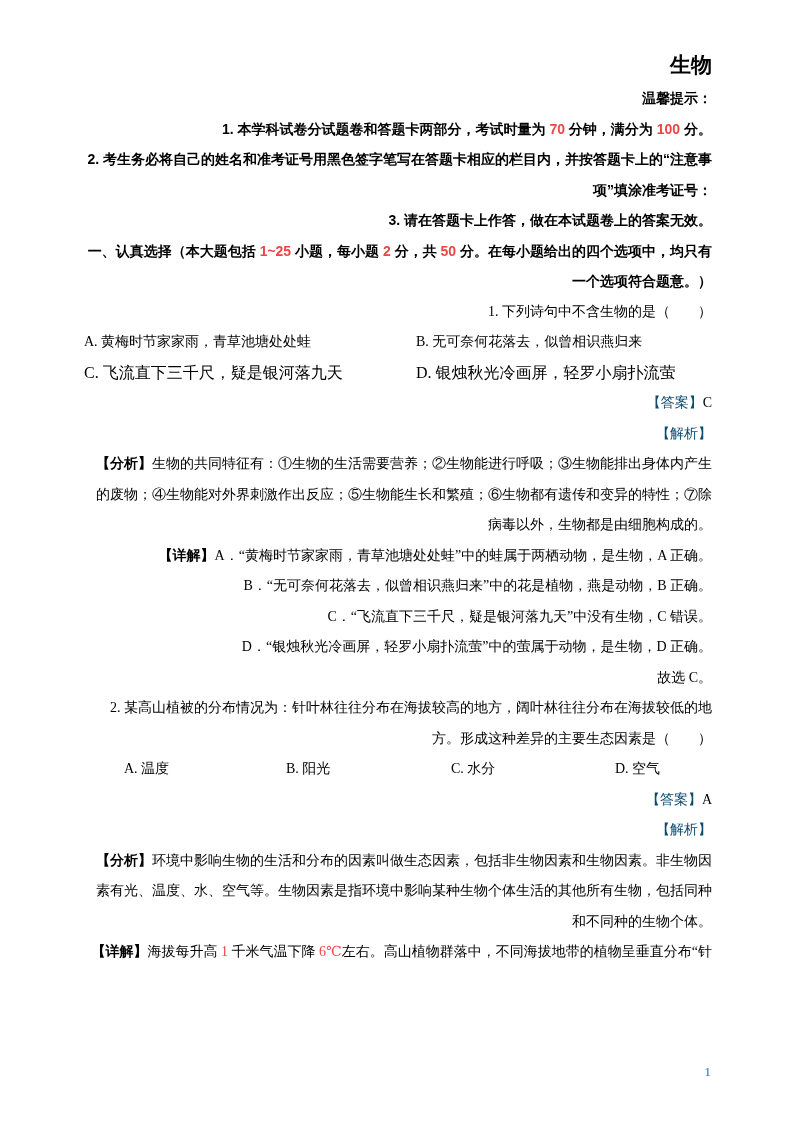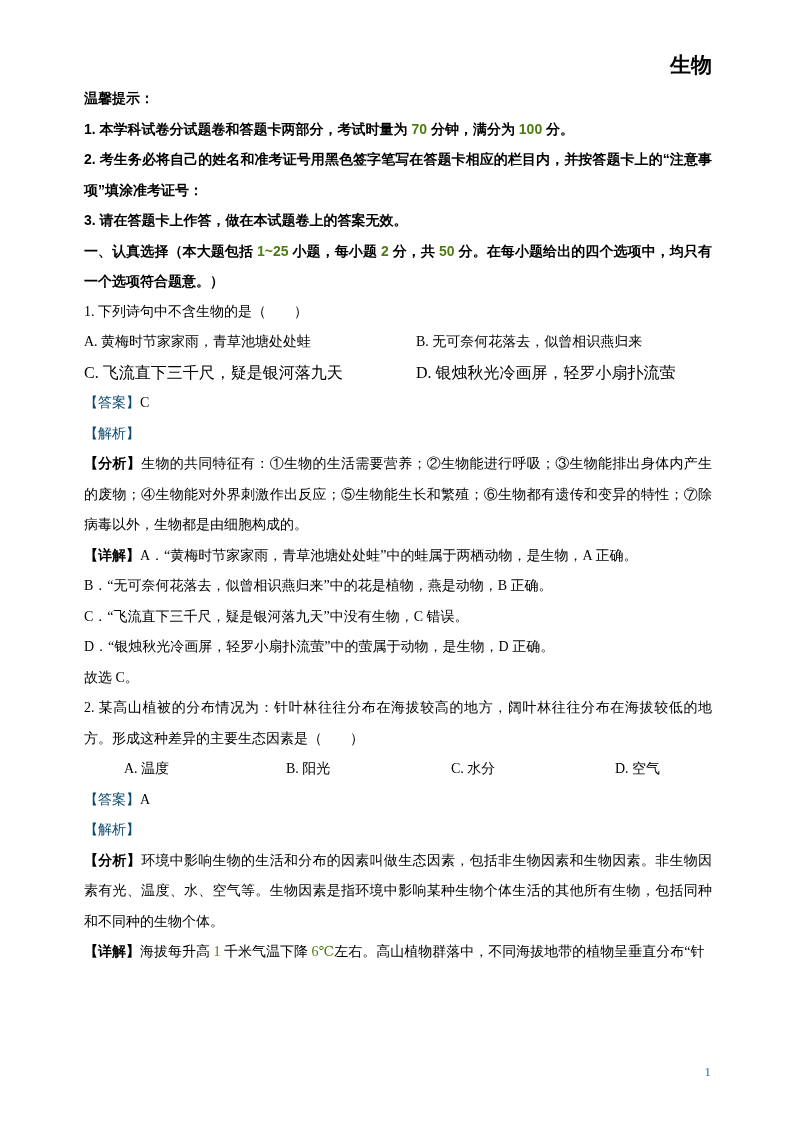--- a/index.html
+++ b/index.html
@@ -12,29 +12,29 @@
     font-family:"Liberation Serif","DejaVu Serif",serif;
   }
   .content { padding:49px 81px 0 84px; }
   .title {
     margin:0 0 2px 0;
     font-size:21px;
     font-weight:bold;
     text-align:right;
     line-height:32px;
   }
-  p.ln { margin:0; line-height:30.5px; font-size:14px; }
+  p.ln { margin:0; line-height:30.5px; font-size:14px;text-align:right; }
   .hei {
     font-family:"Liberation Sans","DejaVu Sans",sans-serif;
     font-weight:bold;
     font-size:15.5px;
   }
   .just { text-align:justify; }
   .blue { color:#0c4a6e; }
-  .num { color:#4d7c0f; }
+  .num { color:#ef4444; }
   .bl { font-weight:bold; }
   .opt2 { display:grid; grid-template-columns:325px 1fr;gap:7px; }
   .opt4 { display:grid; grid-template-columns:162px 165px 164px 1fr;margin-left:40px; }
   .pagenum {
     position:absolute;
     top:1063px; right:82px;
     font-size:13.5px;
     line-height:18px;
     color:#2e74b5;
   }

